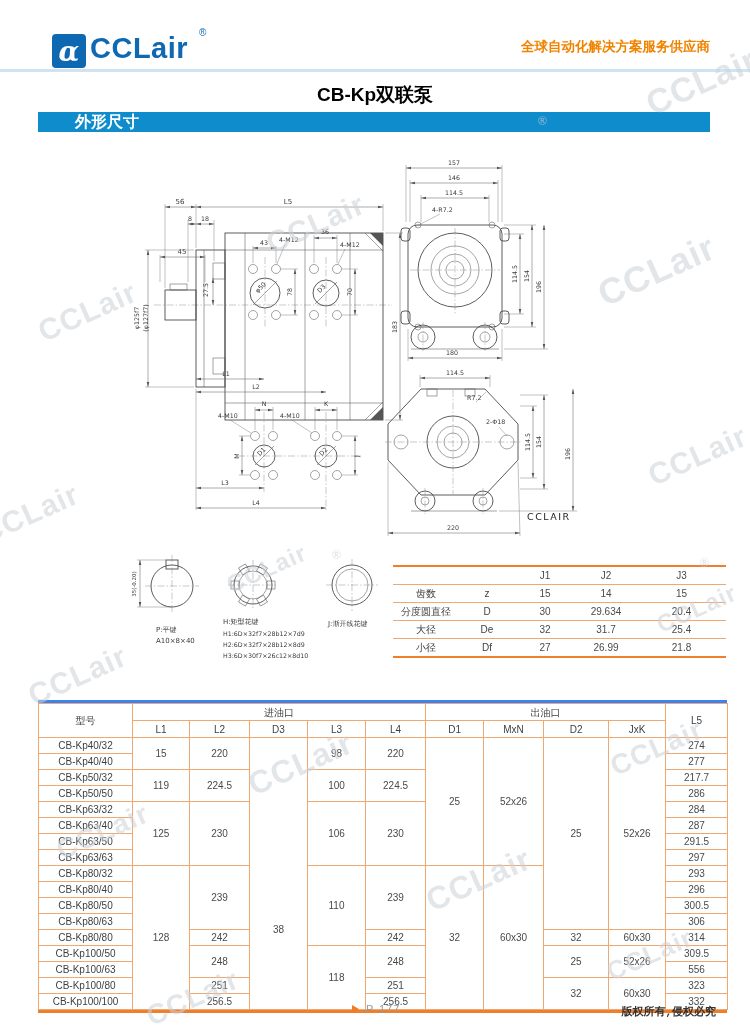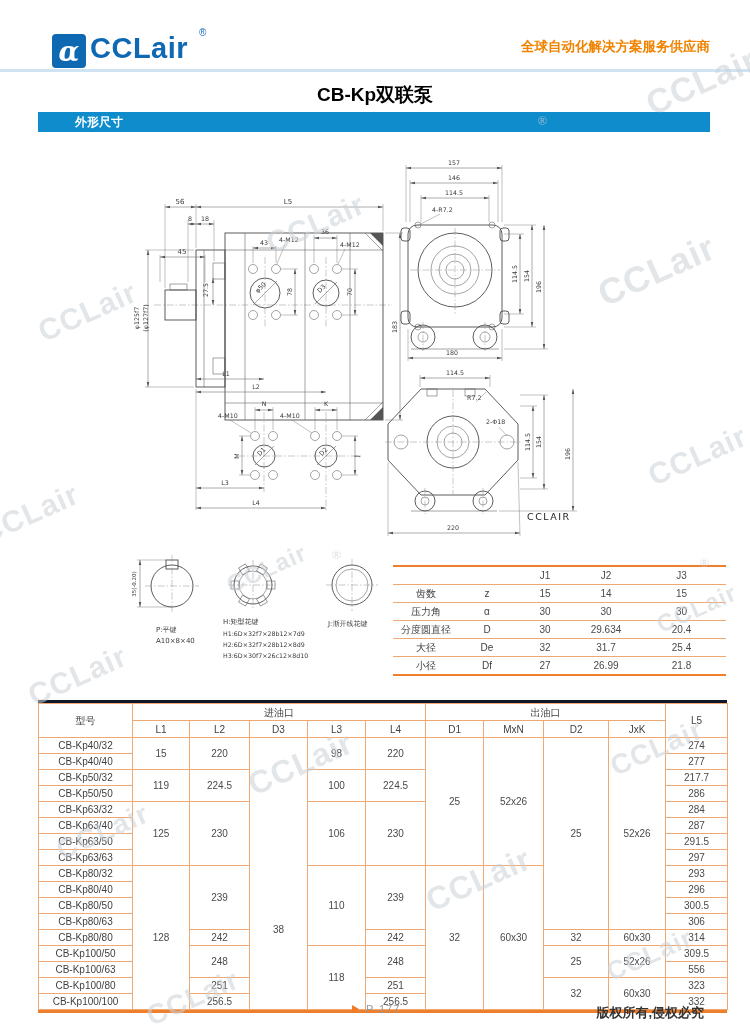--- a/index.html
+++ b/index.html
@@ -7,21 +7,21 @@
 
   
   .logo-box{position:absolute;left:52px;top:34px;width:34px;height:34px;background:#0e68b2;border-radius:4px;color:#fff;
     display:flex;align-items:center;justify-content:center;font-family:"DejaVu Serif",serif;font-style:italic;font-weight:bold;font-size:27px;line-height:1;}
   .logo-text{position:absolute;left:90px;top:32px;font-size:29px;font-weight:bold;color:#0e68b2;letter-spacing:0.5px;}
   .logo-reg{position:absolute;left:199px;top:27px;font-size:10px;color:#0e68b2;}
   .tagline{position:absolute;right:40px;top:38px;font-size:13.5px;font-weight:bold;color:#f08300;}
   .hdr-line{position:absolute;left:0;top:69px;width:750px;height:3px;background:#cfe3f2;}
   .page-title{position:absolute;left:0;top:82px;width:750px;text-align:center;font-size:19px;font-weight:bold;color:#000;}
   .section-bar{position:absolute;left:38px;top:112px;width:672px;height:20px;background:#0f8ccc;color:#fff;
-    font-size:12px;font-weight:bold;line-height:20px;padding:0;}
+    font-size:16px;font-weight:bold;line-height:20px;padding:0;}
   .section-bar span{margin-left:37px;}
 
   
   .drw{position:absolute;z-index:2;}
   .ol{stroke:#4b4b4b;stroke-width:0.9;fill:none;}
   .tl{stroke:#5a5a5a;stroke-width:0.55;fill:none;}
   .dim{stroke:#666;stroke-width:0.55;fill:none;}
   .ext{stroke:#777;stroke-width:0.45;}
   .cl{stroke:#888;stroke-width:0.45;stroke-dasharray:7 2 1.5 2;}
   svg text{font-family:"DejaVu Sans",sans-serif;}
@@ -36,31 +36,31 @@
 
   
   .gear-wrap{position:absolute;left:393px;top:565px;width:333px;border-top:2.5px solid #ee7f2d;border-bottom:2.5px solid #ee7f2d;z-index:2;}
   .gear-table{border-collapse:collapse;width:100%;table-layout:fixed;font-size:10px;color:#4a4a4a;}
   .gear-table th,.gear-table td{height:17px;text-align:center;font-weight:normal;padding:0;}
   .gear-table thead th{border-bottom:1px solid #f0a873;margin-top:37px;}
   .gear-table tbody tr + tr td{border-top:1px solid #f0a873;}
   .gear-table .gname{color:#3f3f3f;}
 
   
-  .main-wrap{position:absolute;left:38px;top:700px;width:689px;border-top:3px solid #0f172a;border-bottom:3px solid #ee7f2d;z-index:2;}
+  .main-wrap{position:absolute;left:38px;top:700px;width:689px;border-top:3px solid #3b82f6;border-bottom:3px solid #ee7f2d;z-index:2;}
   .main-table{border-collapse:collapse;width:100%;table-layout:fixed;font-size:10px;color:#4a4a4a;}
   .main-table th,.main-table td{border:1px solid #f0a873;text-align:center;font-weight:normal;padding:0;height:15px;line-height:13px;}
   .main-table thead th{height:16px;color:#3f3f3f;}
   .main-table td.model{color:#3f3f3f;}
   .main-table td.low{vertical-align:bottom;padding-bottom:73px;}
 
   
   .footer-page{position:absolute;left:352px;top:1003px;font-size:11px;color:#999;letter-spacing:1px;z-index:2;}
   .tri{display:inline-block;width:0;height:0;border-left:7px solid #f07c28;border-top:4.5px solid transparent;border-bottom:4.5px solid transparent;margin-right:7px;}
-  .footer-copy{position:absolute;right:46px;top:1004px;font-size:13px;font-weight:bold;color:#333;z-index:2;}
+  .footer-copy{position:absolute;right:34px;top:1004px;font-size:11px;font-weight:bold;color:#333;z-index:2;font-family:Liberation Mono, monospace;}
 </style>
 </head>
 <body>
 
 <svg width="0" height="0" style="position:absolute">
   <defs>
     <marker id="ar" viewBox="0 0 10 6" refX="9.5" refY="3" markerWidth="10" markerHeight="6" orient="auto-start-reverse">
       <path d="M0,0.6 L9.5,3 L0,5.4 Z" fill="#555"></path>
     </marker>
   </defs>
@@ -390,27 +390,20 @@
       </thead>
       <tbody id="gear-tbody">
           <tr>
             <td class="gname">齿数</td>
             <td class="gname">z</td>
             <td>15</td>
             <td>14</td>
             <td>15</td>
           </tr>
           <tr>
-            <td class="gname">压力角</td>
-            <td class="gname">α</td>
-            <td>30</td>
-            <td>30</td>
-            <td>30</td>
-          </tr>
-          <tr>
             <td class="gname">分度圆直径</td>
             <td class="gname">D</td>
             <td>30</td>
             <td>29.634</td>
             <td>20.4</td>
           </tr>
           <tr>
             <td class="gname">大径</td>
             <td class="gname">De</td>
             <td>32</td>

